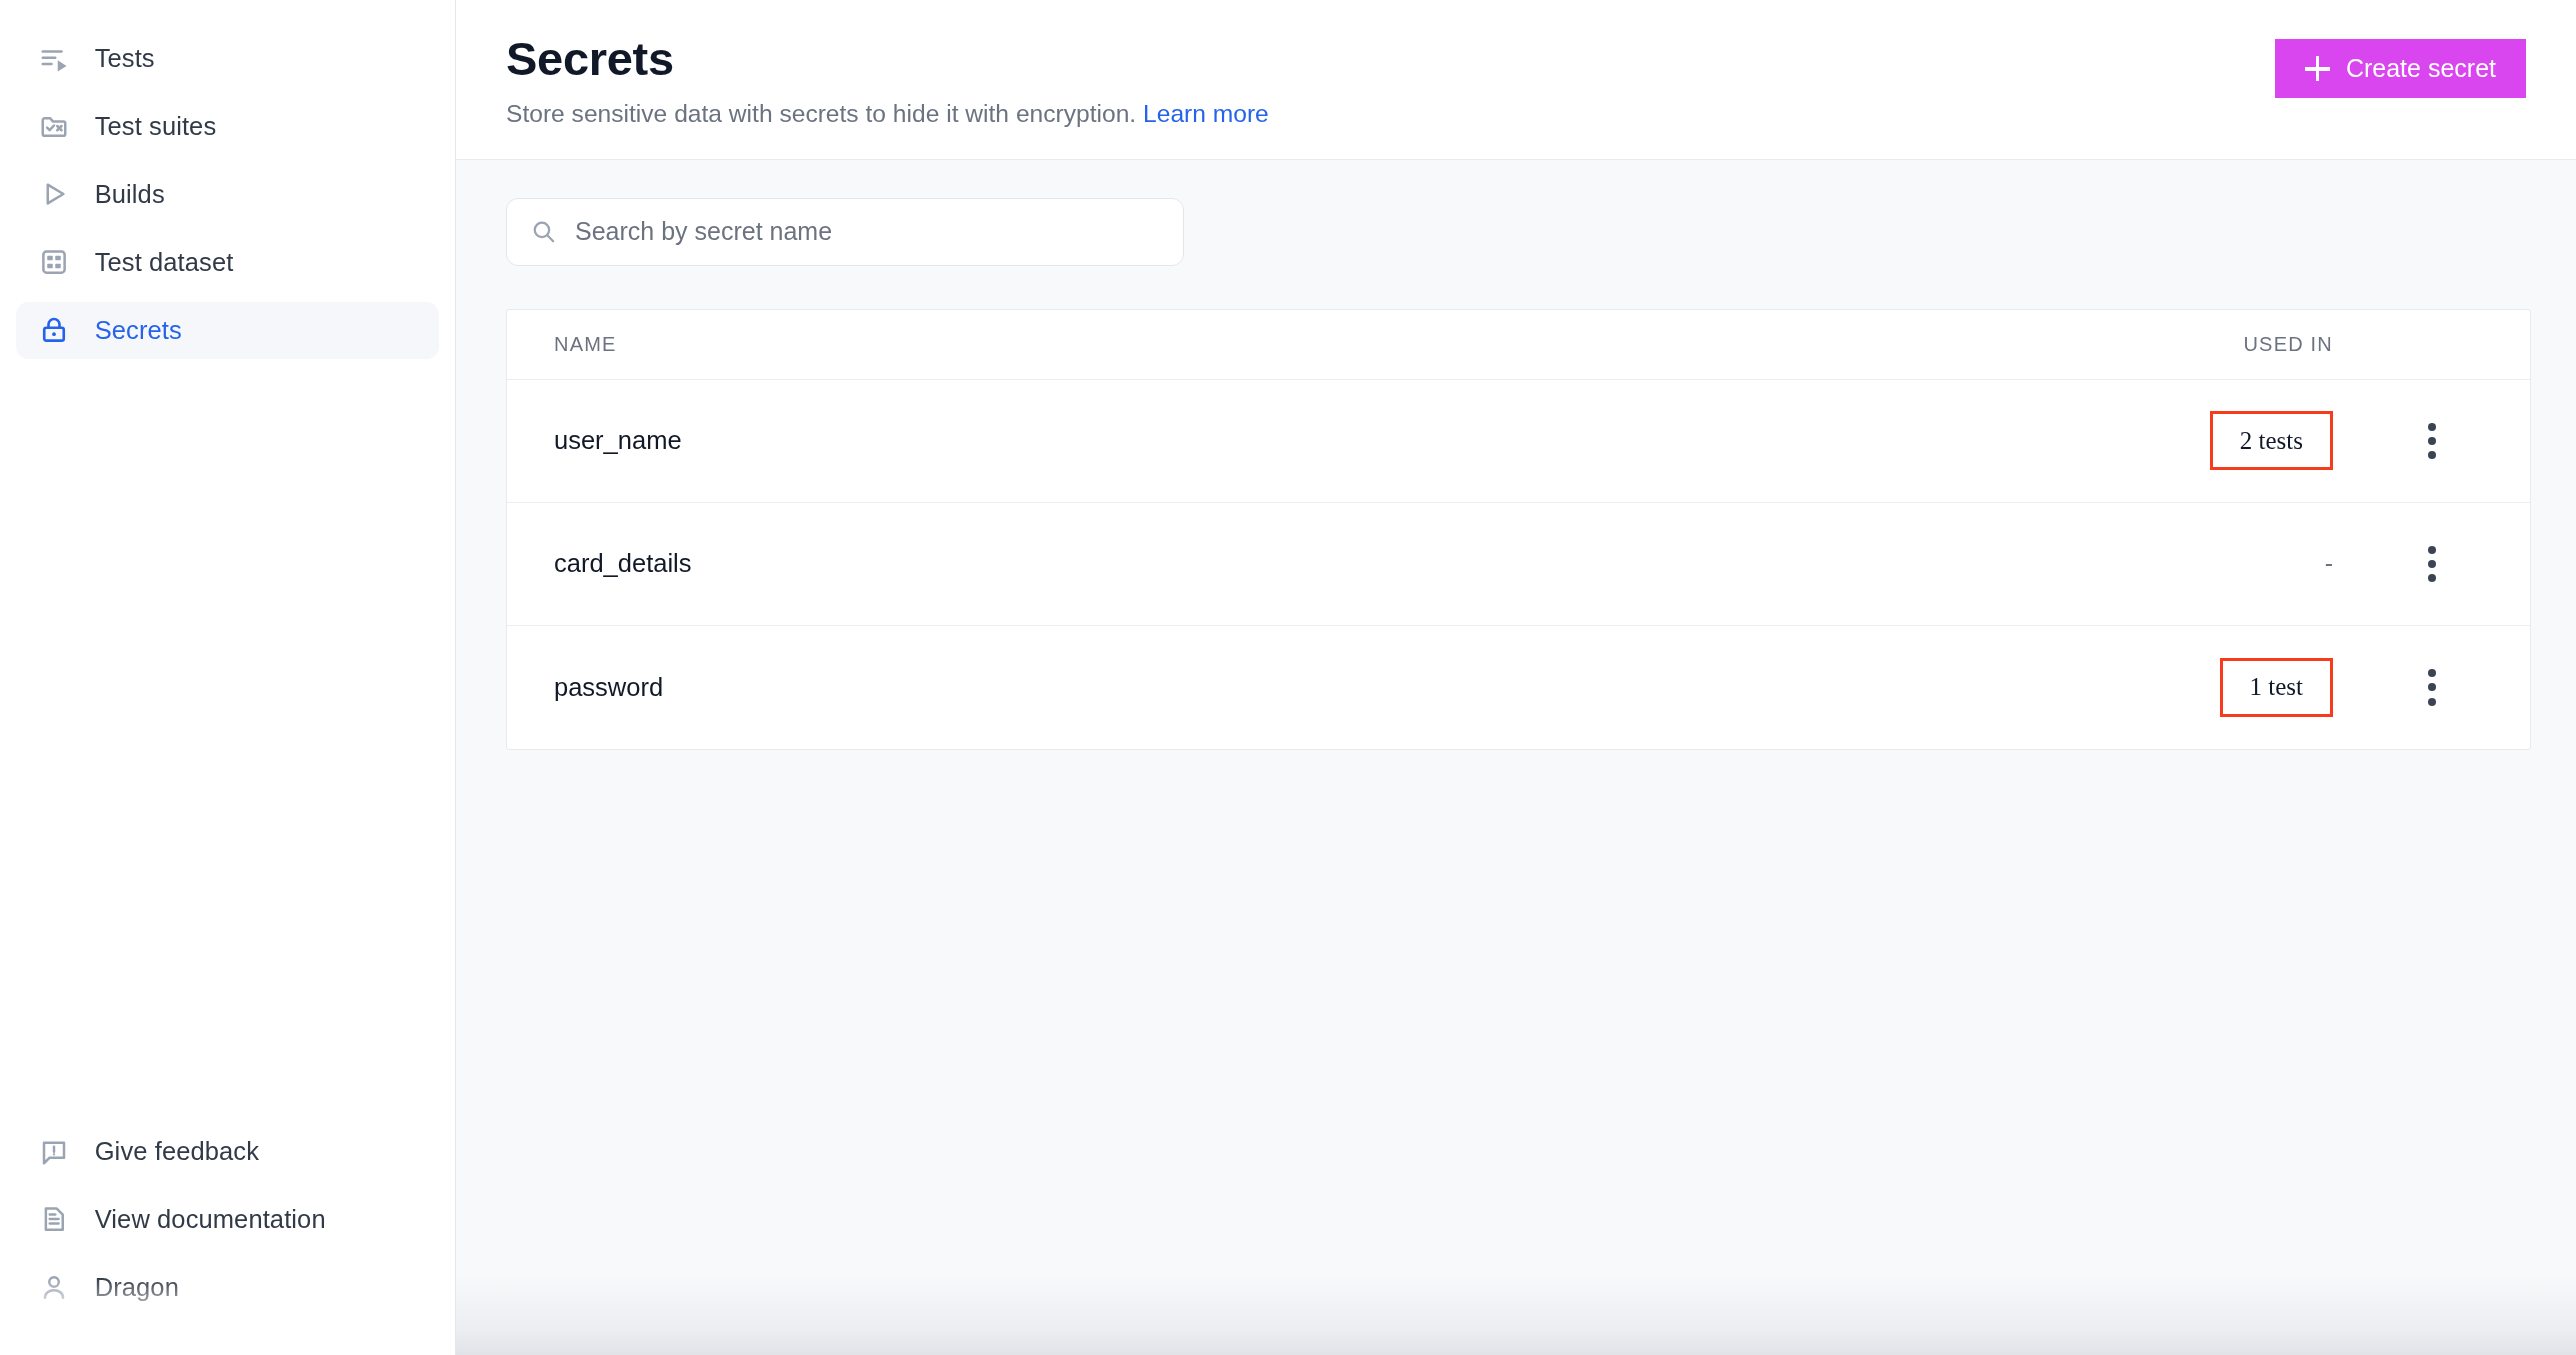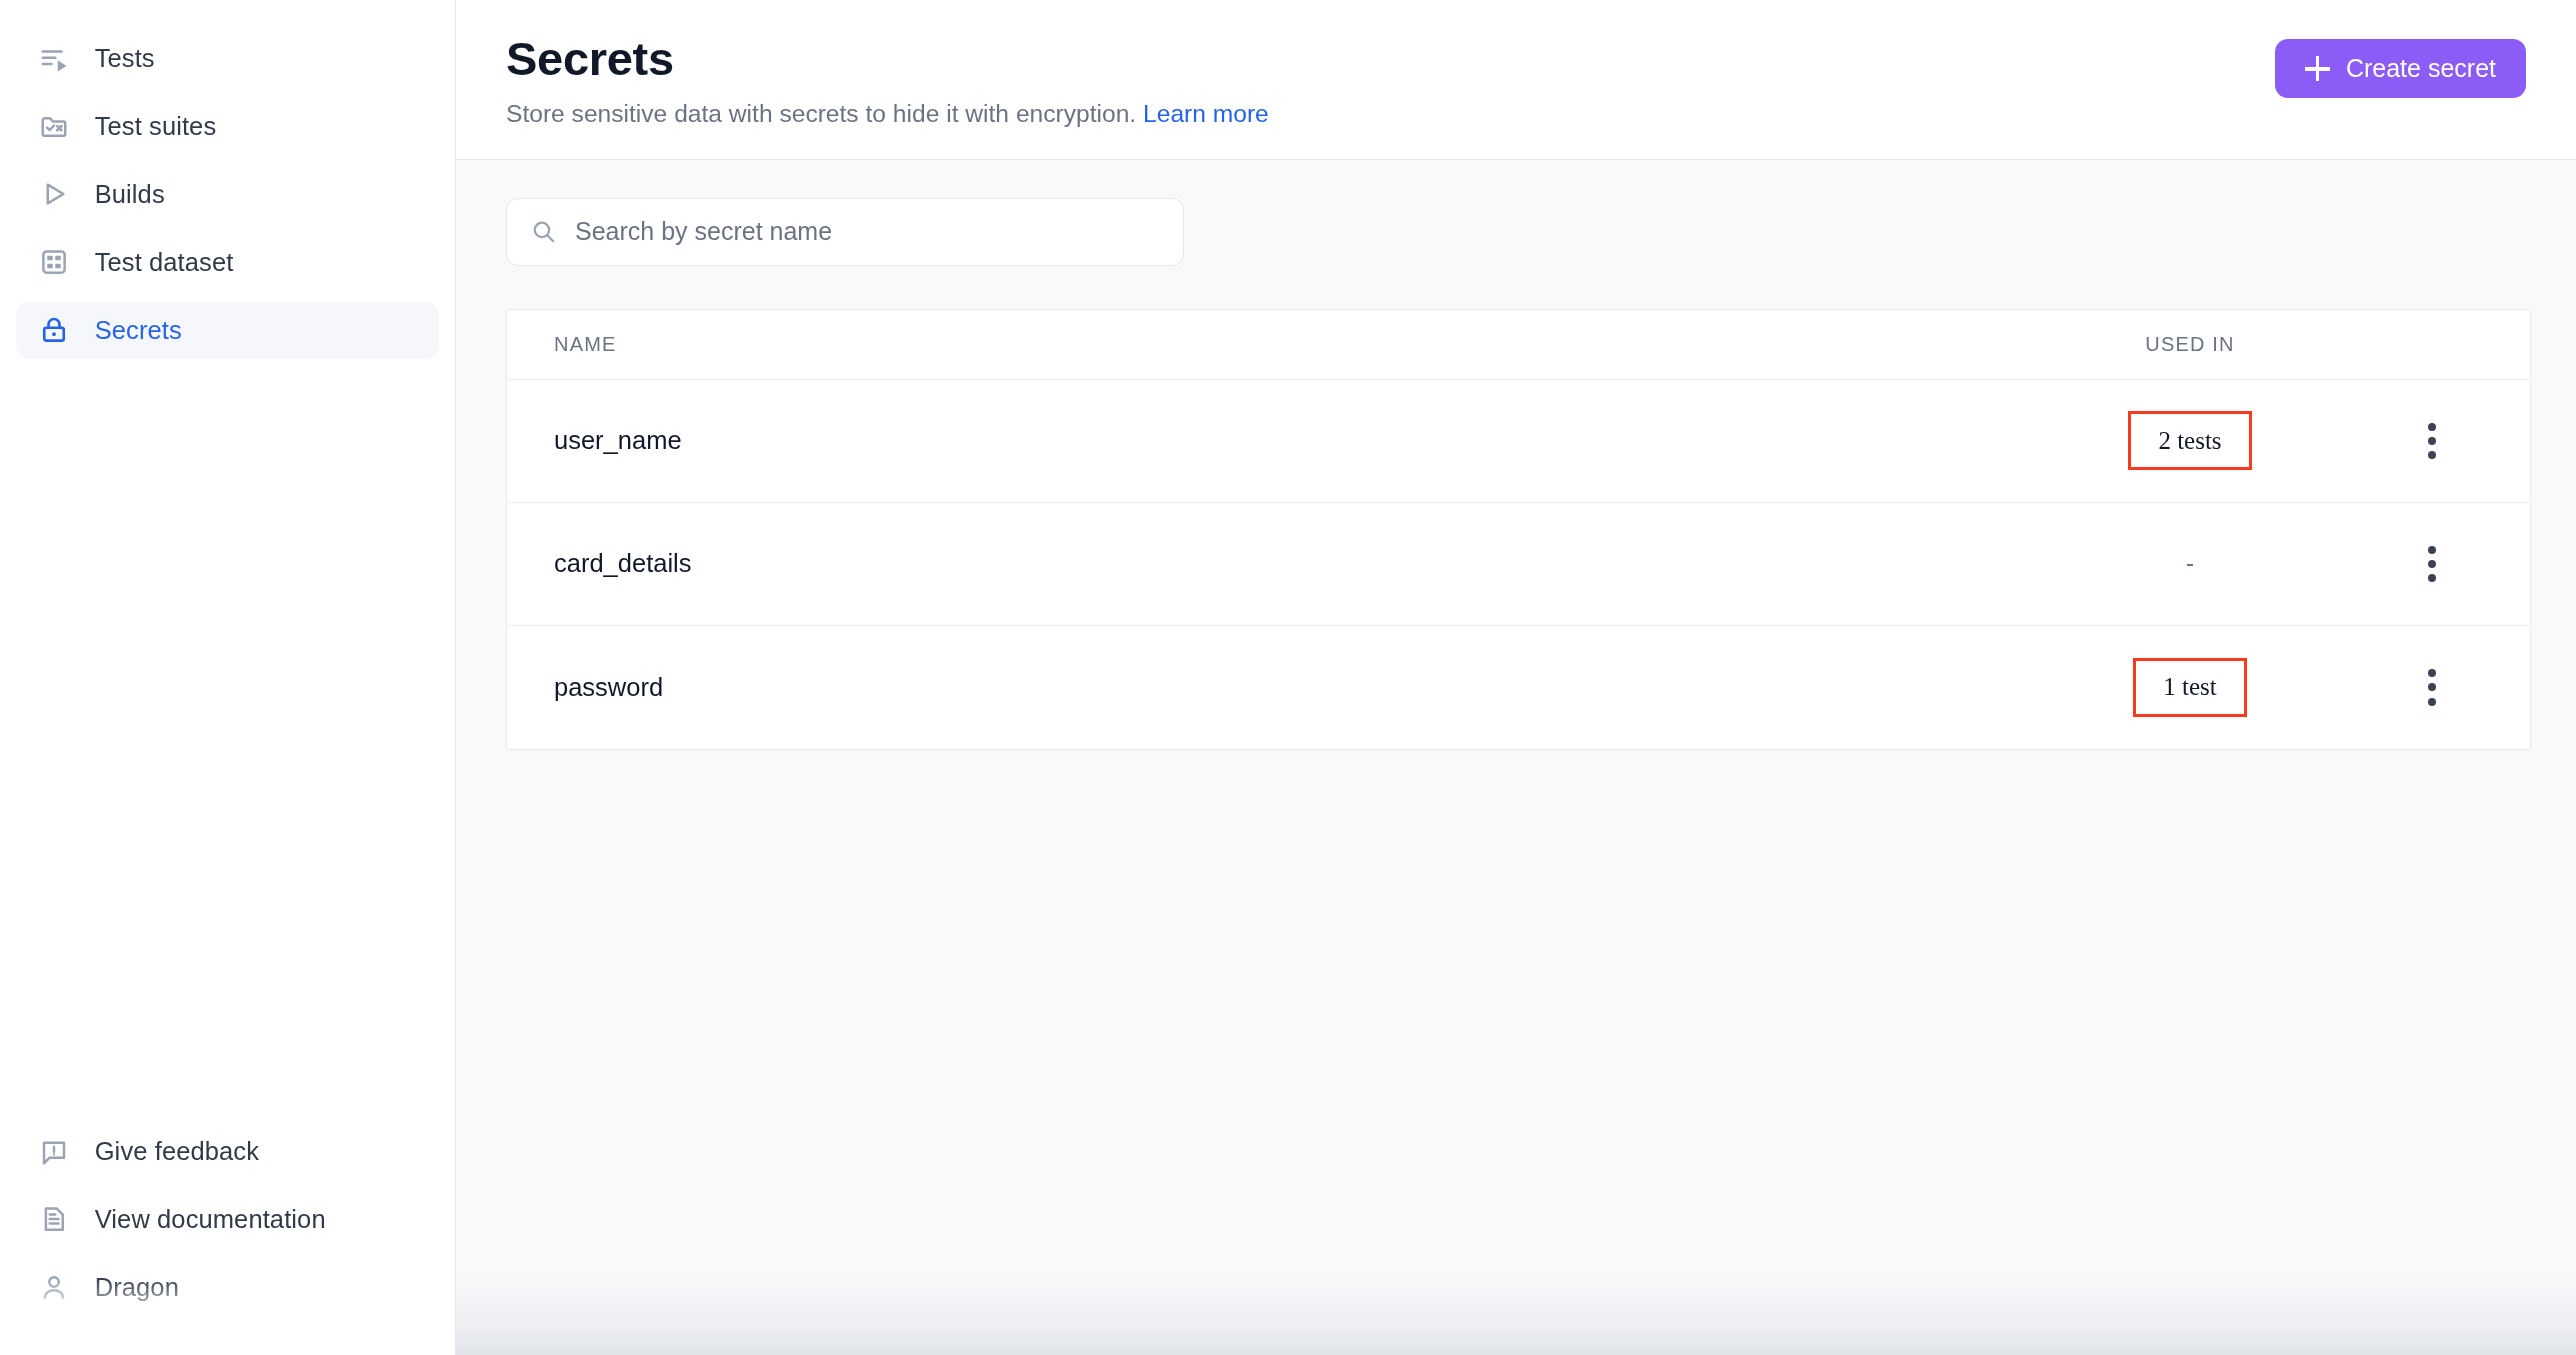--- a/index.html
+++ b/index.html
@@ -111,24 +111,24 @@
     font-weight: 400;
     line-height: 1.2;
   }
   .page-subtitle .link { color: #2563eb; cursor: pointer; }
 
   .create-btn {
     display: inline-flex;
     align-items: center;
     justify-content: center;
     gap: 16px;
-    background: #8b5cf6;
+    background: #d946ef;
     color: #ffffff;
     border: none;
-    border-radius: 13px;
+    border-radius: 0;
     height: 59px;
     padding: 0 30px;
     font-size: 25px;
     font-family: "Liberation Sans", sans-serif;
     cursor: pointer;
     white-space: nowrap;
     margin-top: 5.4px;
   }
   .plus-glyph {
     display: inline-block;
@@ -201,21 +201,21 @@
 
   .col-name {
     flex: 1 1 auto;
     padding-left: 47px;
     min-width: 0;
   }
   .col-used {
     flex: 0 0 286px;
     display: flex;
     align-items: center;
-    justify-content: center;
+    justify-content: flex-end;
   }
   .col-actions {
     flex: 0 0 197px;
     display: flex;
     align-items: center;
     justify-content: center;
   }
 
   .th {
     font-size: 20px;

